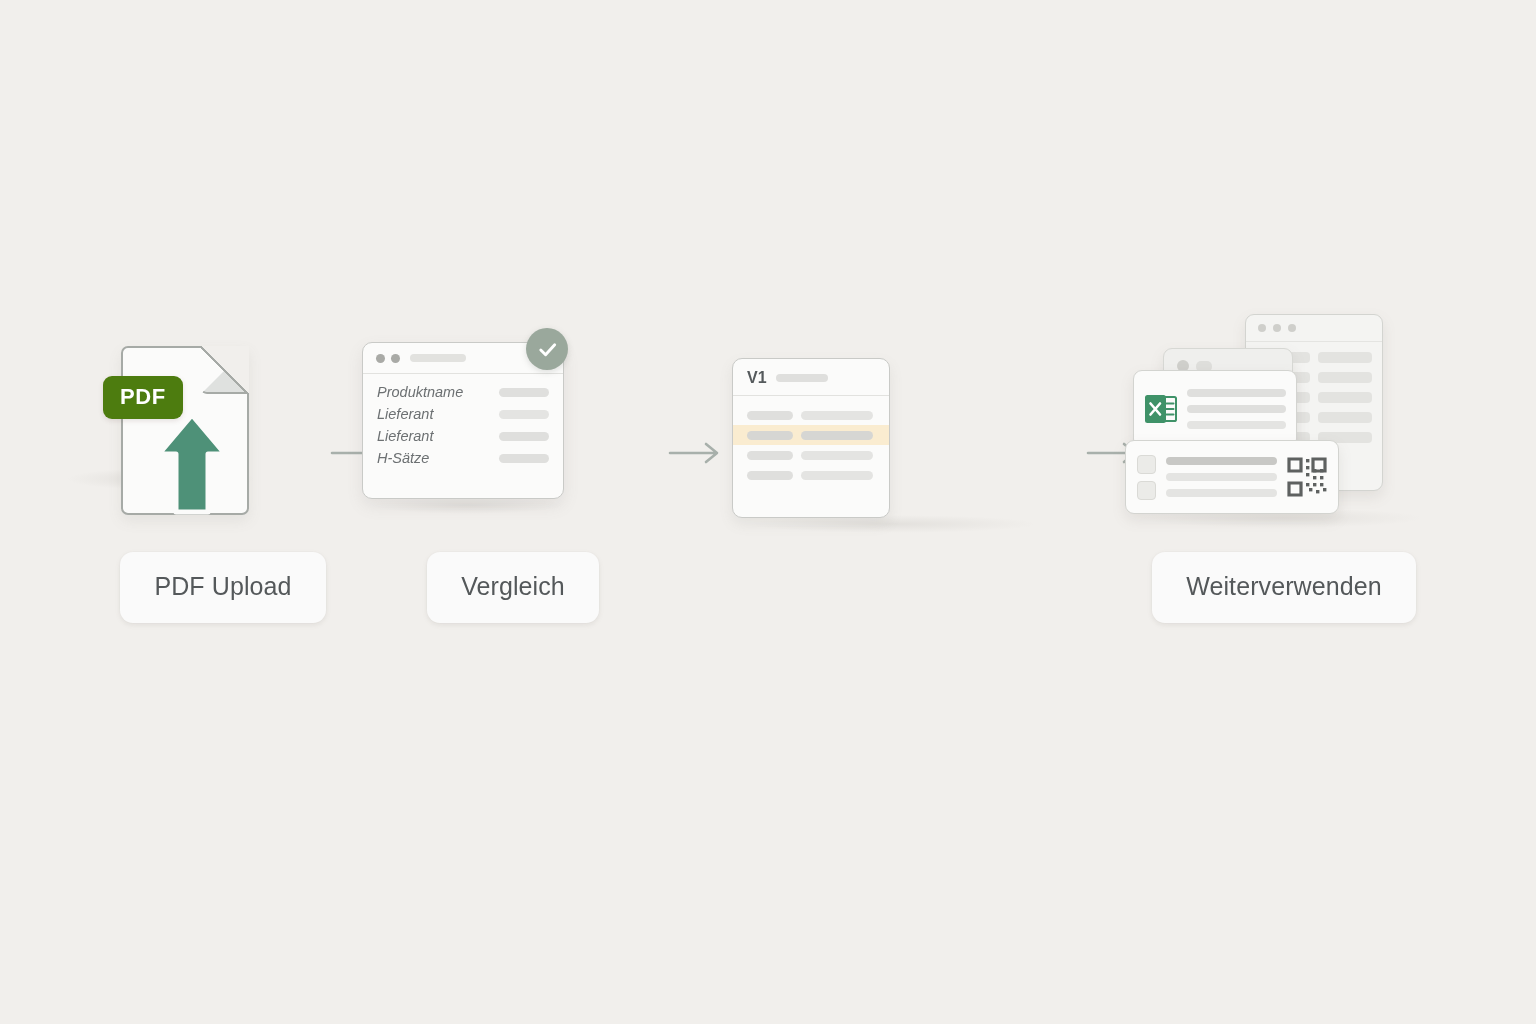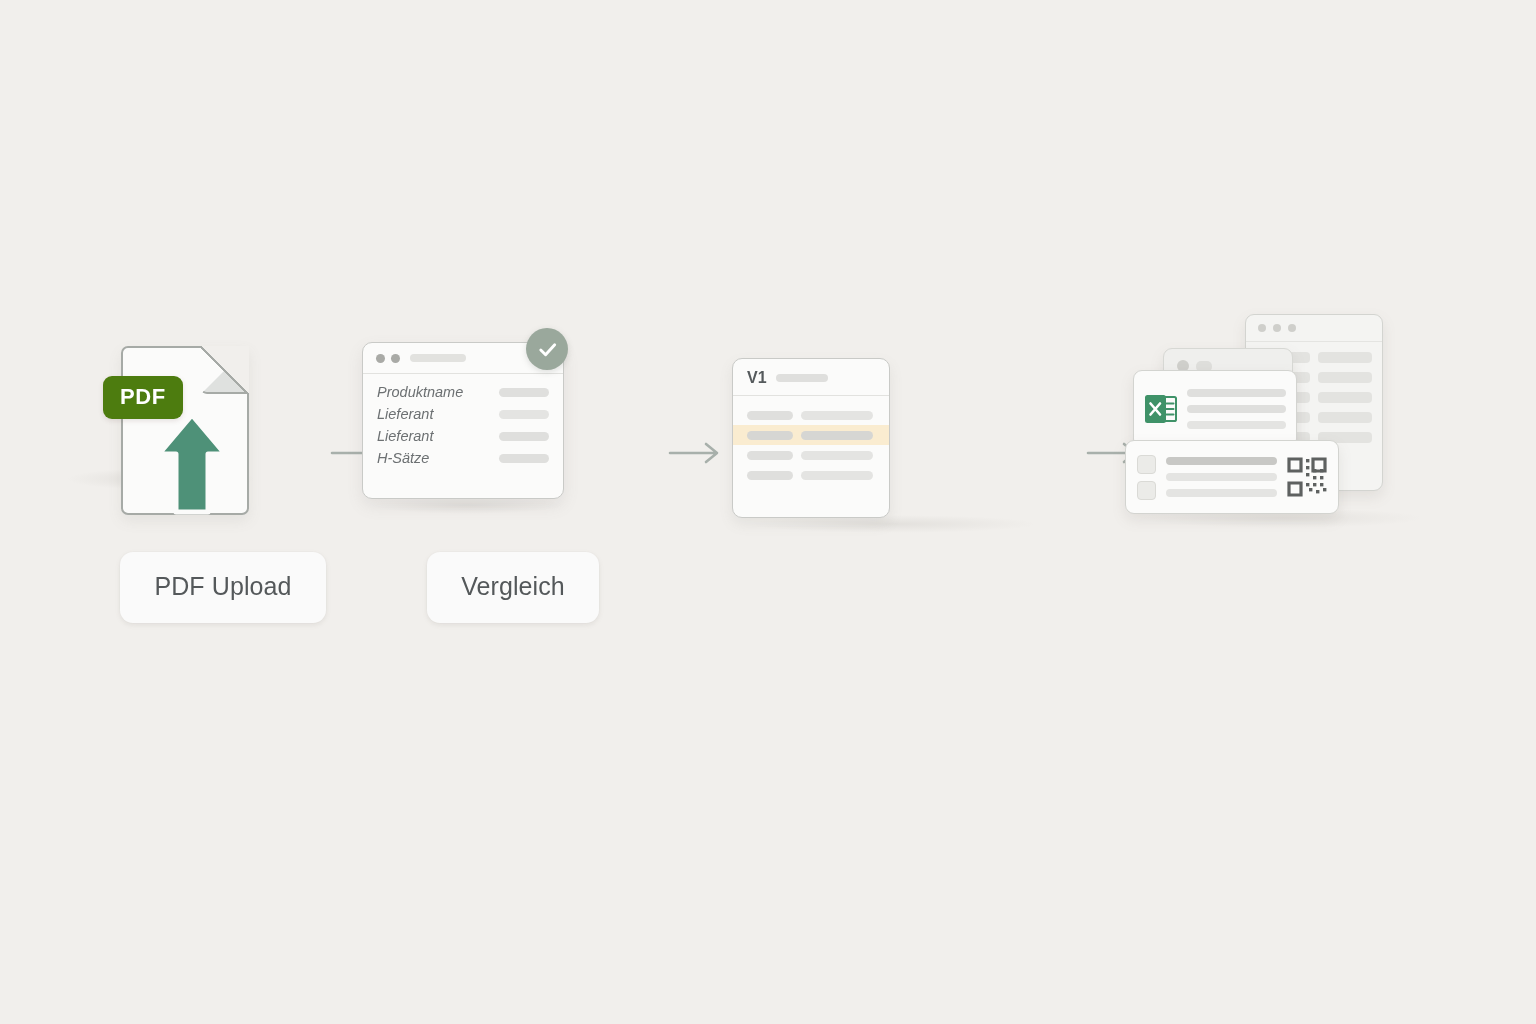--- a/index.html
+++ b/index.html
@@ -575,15 +575,16 @@
                 <rect x="36" y="31" width="3.4" height="3.4"></rect>
                 <rect x="26" y="12" width="3.4" height="3.4"></rect>
                 <rect x="33" y="12" width="3.4" height="3.4"></rect>
               </g>
             </svg>
           </div>
         </div>
 
       </div>
     </div>
+    <div class="step-label">Weiterverwenden</div>
   </div>
 
 </div>
 
 </body></html>

